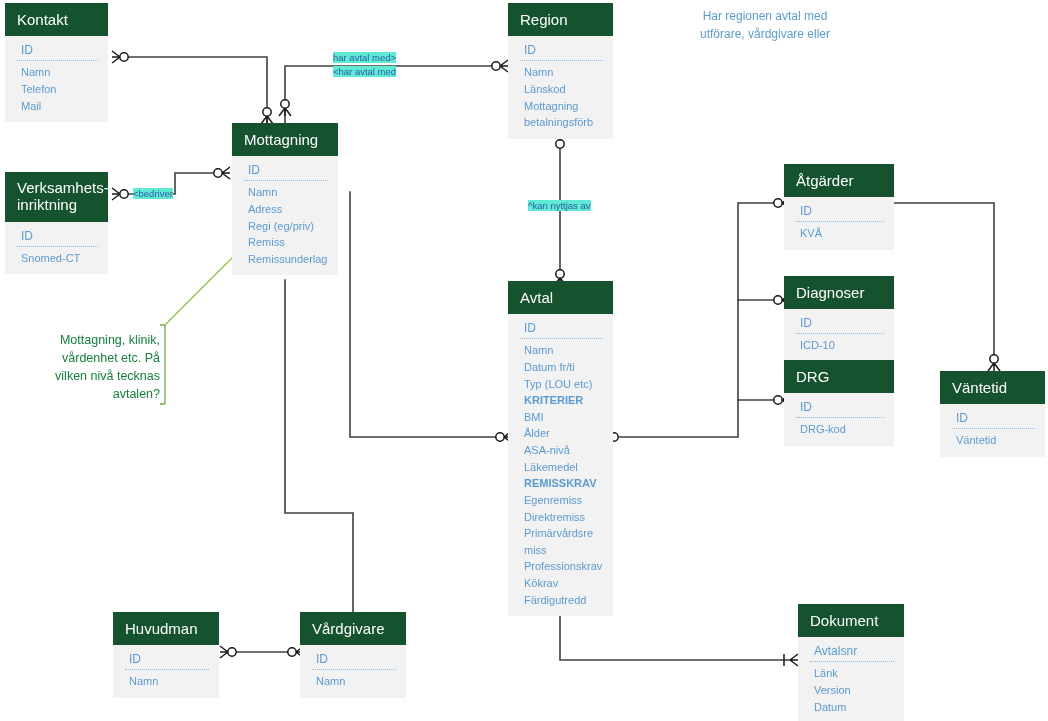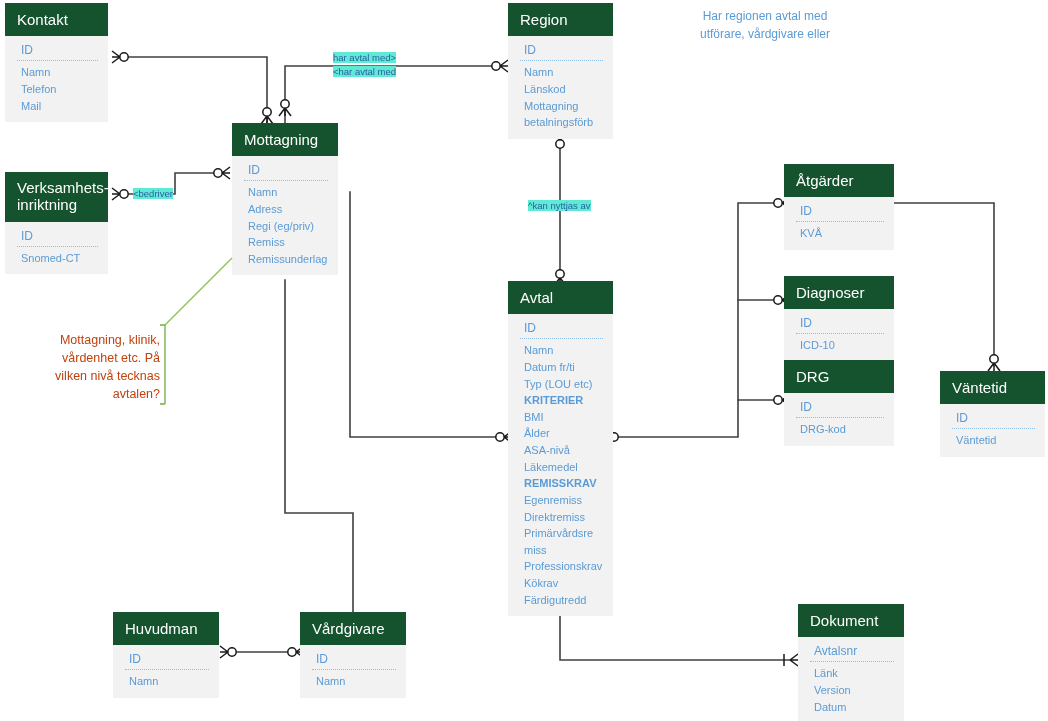--- a/index.html
+++ b/index.html
@@ -10,21 +10,21 @@
             pointer-events:none;}
   .entity{position:absolute;box-sizing:border-box;}
   .ehead{background:#14532d;color:#ffffff;font-size:15px;line-height:1.15;
          padding:8px 10px 8px 12px;box-sizing:border-box;}
   .ehead.two{padding-top:7px;}
   .ebody{background:#f2f2f2;box-sizing:border-box;padding:6px 10px 8px 12px;}
   .pk{color:#5b9bd5;font-size:12px;padding:1px 0 3px 4px;
       border-bottom:1px dotted #8fbfe8;margin-bottom:3px;}
   .attr{color:#5b9bd5;font-size:11px;padding:1px 0 1px 4px;line-height:1.33;}
   .attr.bold{font-weight:bold;}
-  .note{position:absolute;color:#c2410c;font-size:12.5px;line-height:1.45;
+  .note{position:absolute;color:#15803d;font-size:12.5px;line-height:1.45;
         text-align:right;}
   .qtitle{position:absolute;color:#5b9bd5;font-size:12px;line-height:1.5;
           text-align:center;}
   .wirelabel{position:absolute;color:#2e5fa3;font-size:9.5px;
              white-space:nowrap;background:#5eead4;}
 </style>
 </head>
 <body>
 
 <div id="canvas">

